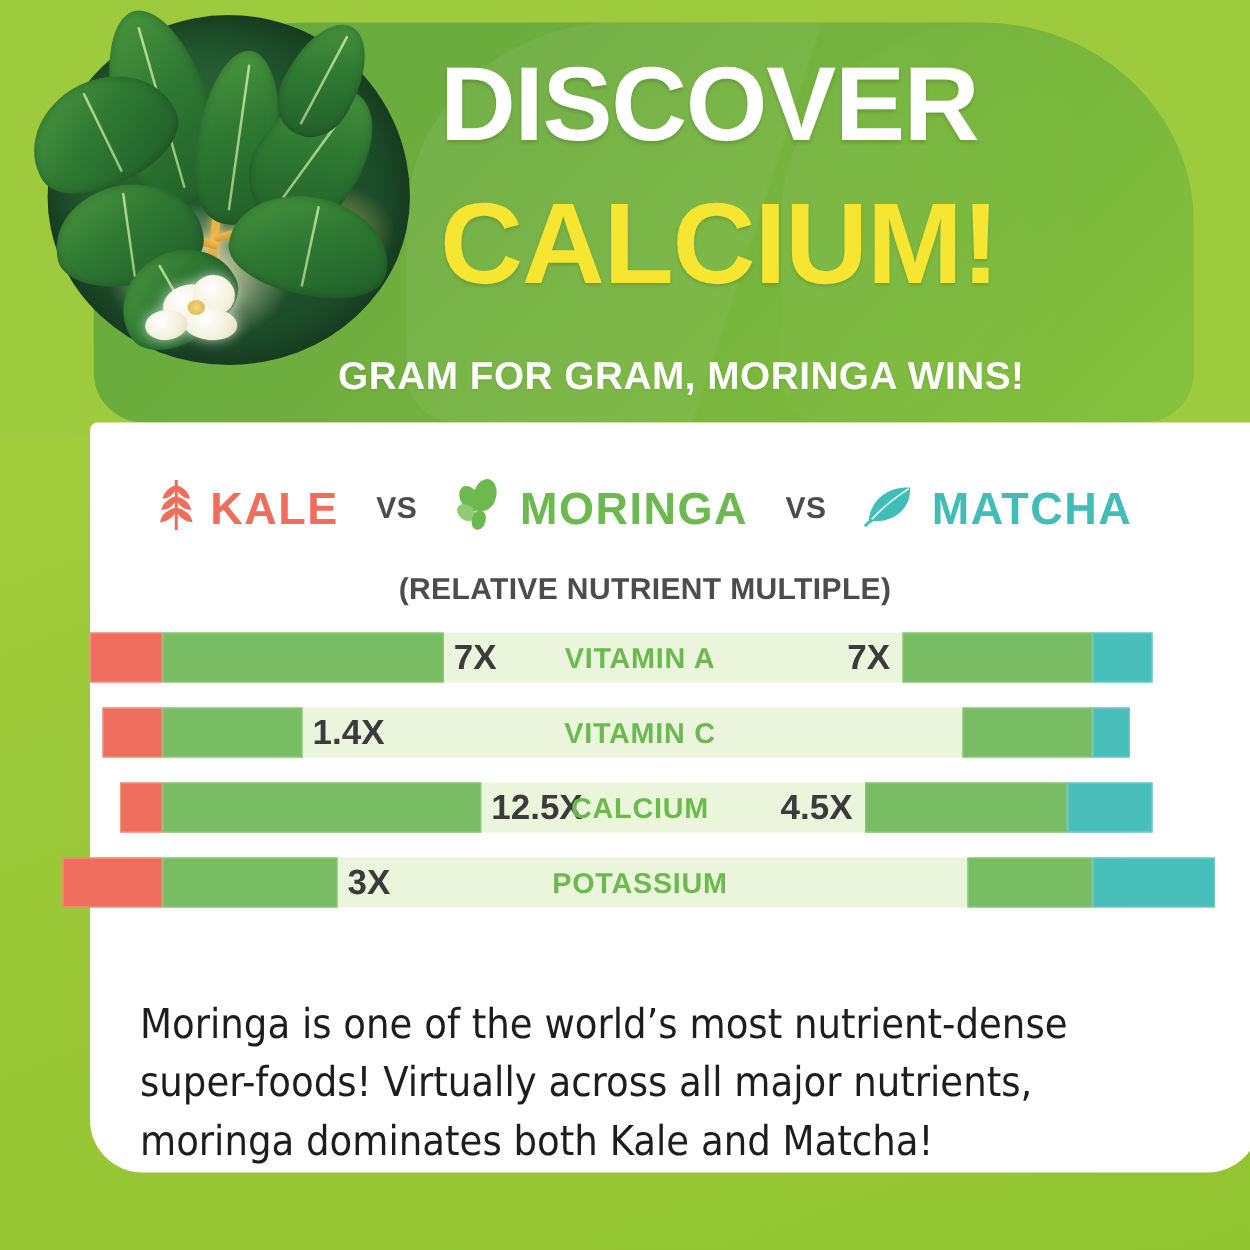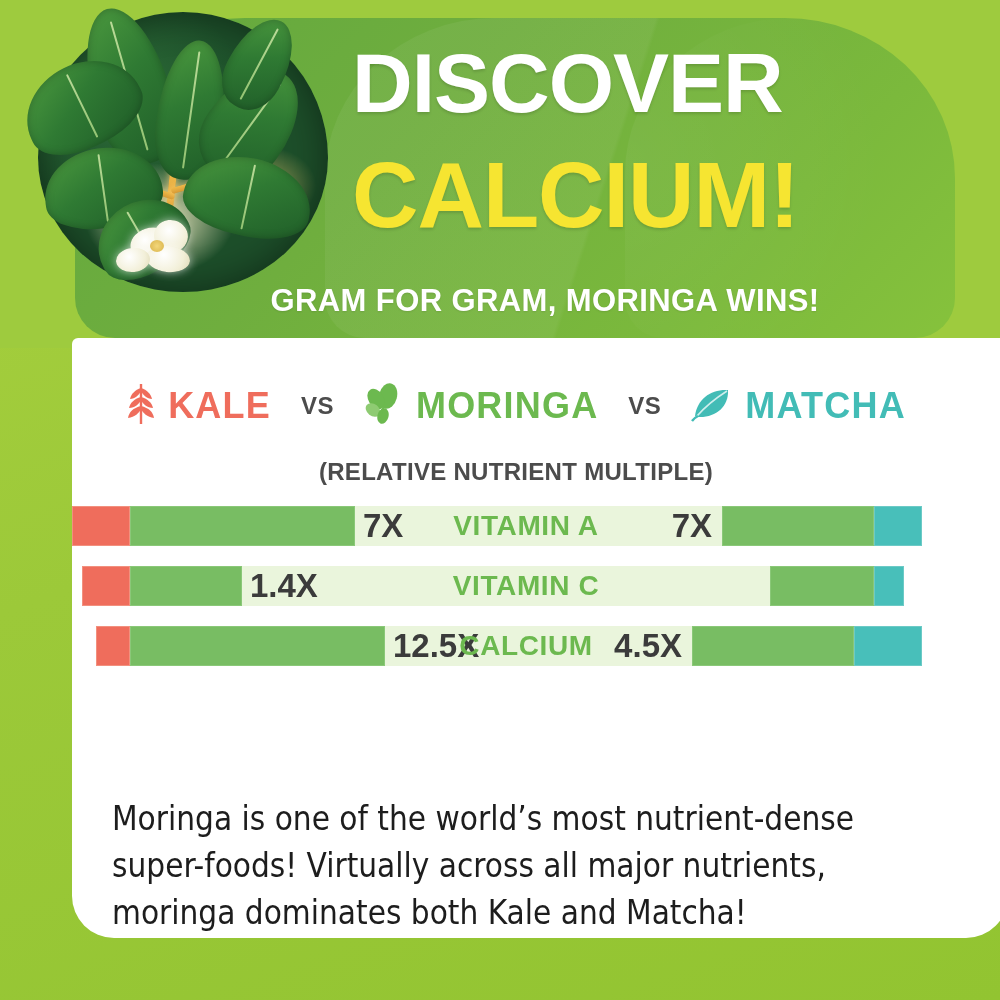--- a/index.html
+++ b/index.html
@@ -163,29 +163,29 @@
   .moringa-right{
     position:absolute; top:6px; height:40px;
     background:#78bd63; border:1px solid #8ac878;
   }
   .matcha-bar{
     position:absolute; top:6px; height:40px;
     background:#48bfba; border:1px solid #6ccac6;
   }
   .nutrient{
     position:absolute; top:6px; height:40px;
-    left:68px; width:772px;
+    left:54px; width:772px;
     display:flex; align-items:center; justify-content:center;
-    font-size:28px; font-weight:bold; letter-spacing:.6px;
+    font-size:23px; font-weight:bold; letter-spacing:.6px;
     color:#6cb94f;
   }
   .val{
     position:absolute; top:6px; height:40px;
     display:flex; align-items:center;
-    font-size:33px; font-weight:bold; color:#3b3b3b;
+    font-size:28px; font-weight:bold; color:#3b3b3b;
   }
   .val-left{ justify-content:flex-start; padding-left:8px; }
   .val-right{ justify-content:flex-end; padding-right:10px; }
 
   
   .break{
     position:absolute; top:-8px; height:62px; width:26px;
     pointer-events:none;
   }
 
@@ -313,17 +313,27 @@
         <div class="kale-bar" style="left:24px; width:34px;"></div>
         <div class="moringa-left" style="width:255px;"></div>
         <div class="val val-left" style="left:313px; width:130px;">12.5X</div>
         <div class="nutrient">CALCIUM</div>
         <div class="val val-right" style="left:490px; width:130px;">4.5X</div>
         <div class="moringa-right" style="left:620px; width:162px;"></div>
         <div class="matcha-bar" style="left:782px; width:68px;"></div>
       </div>
 
 
+      <div class="row">
+        <div class="track"></div>
+        <div class="kale-bar" style="left:-22px; width:80px;"></div>
+        <div class="moringa-left" style="width:140px;"></div>
+        <div class="val val-left" style="left:198px; width:90px;">3X</div>
+        <div class="nutrient">POTASSIUM</div>
+        <div class="val val-right" style="left:590px; width:80px;"></div>
+        <div class="moringa-right" style="left:702px; width:100px;"></div>
+        <div class="matcha-bar" style="left:802px; width:98px;"></div>
+      </div>
     </div>
 
     <div class="footer-text">Moringa is one of the world’s most nutrient-dense super-foods!  Virtually across all major nutrients, moringa dominates both Kale and Matcha!</div>
   </div>
 </div>
 
 </body></html>

